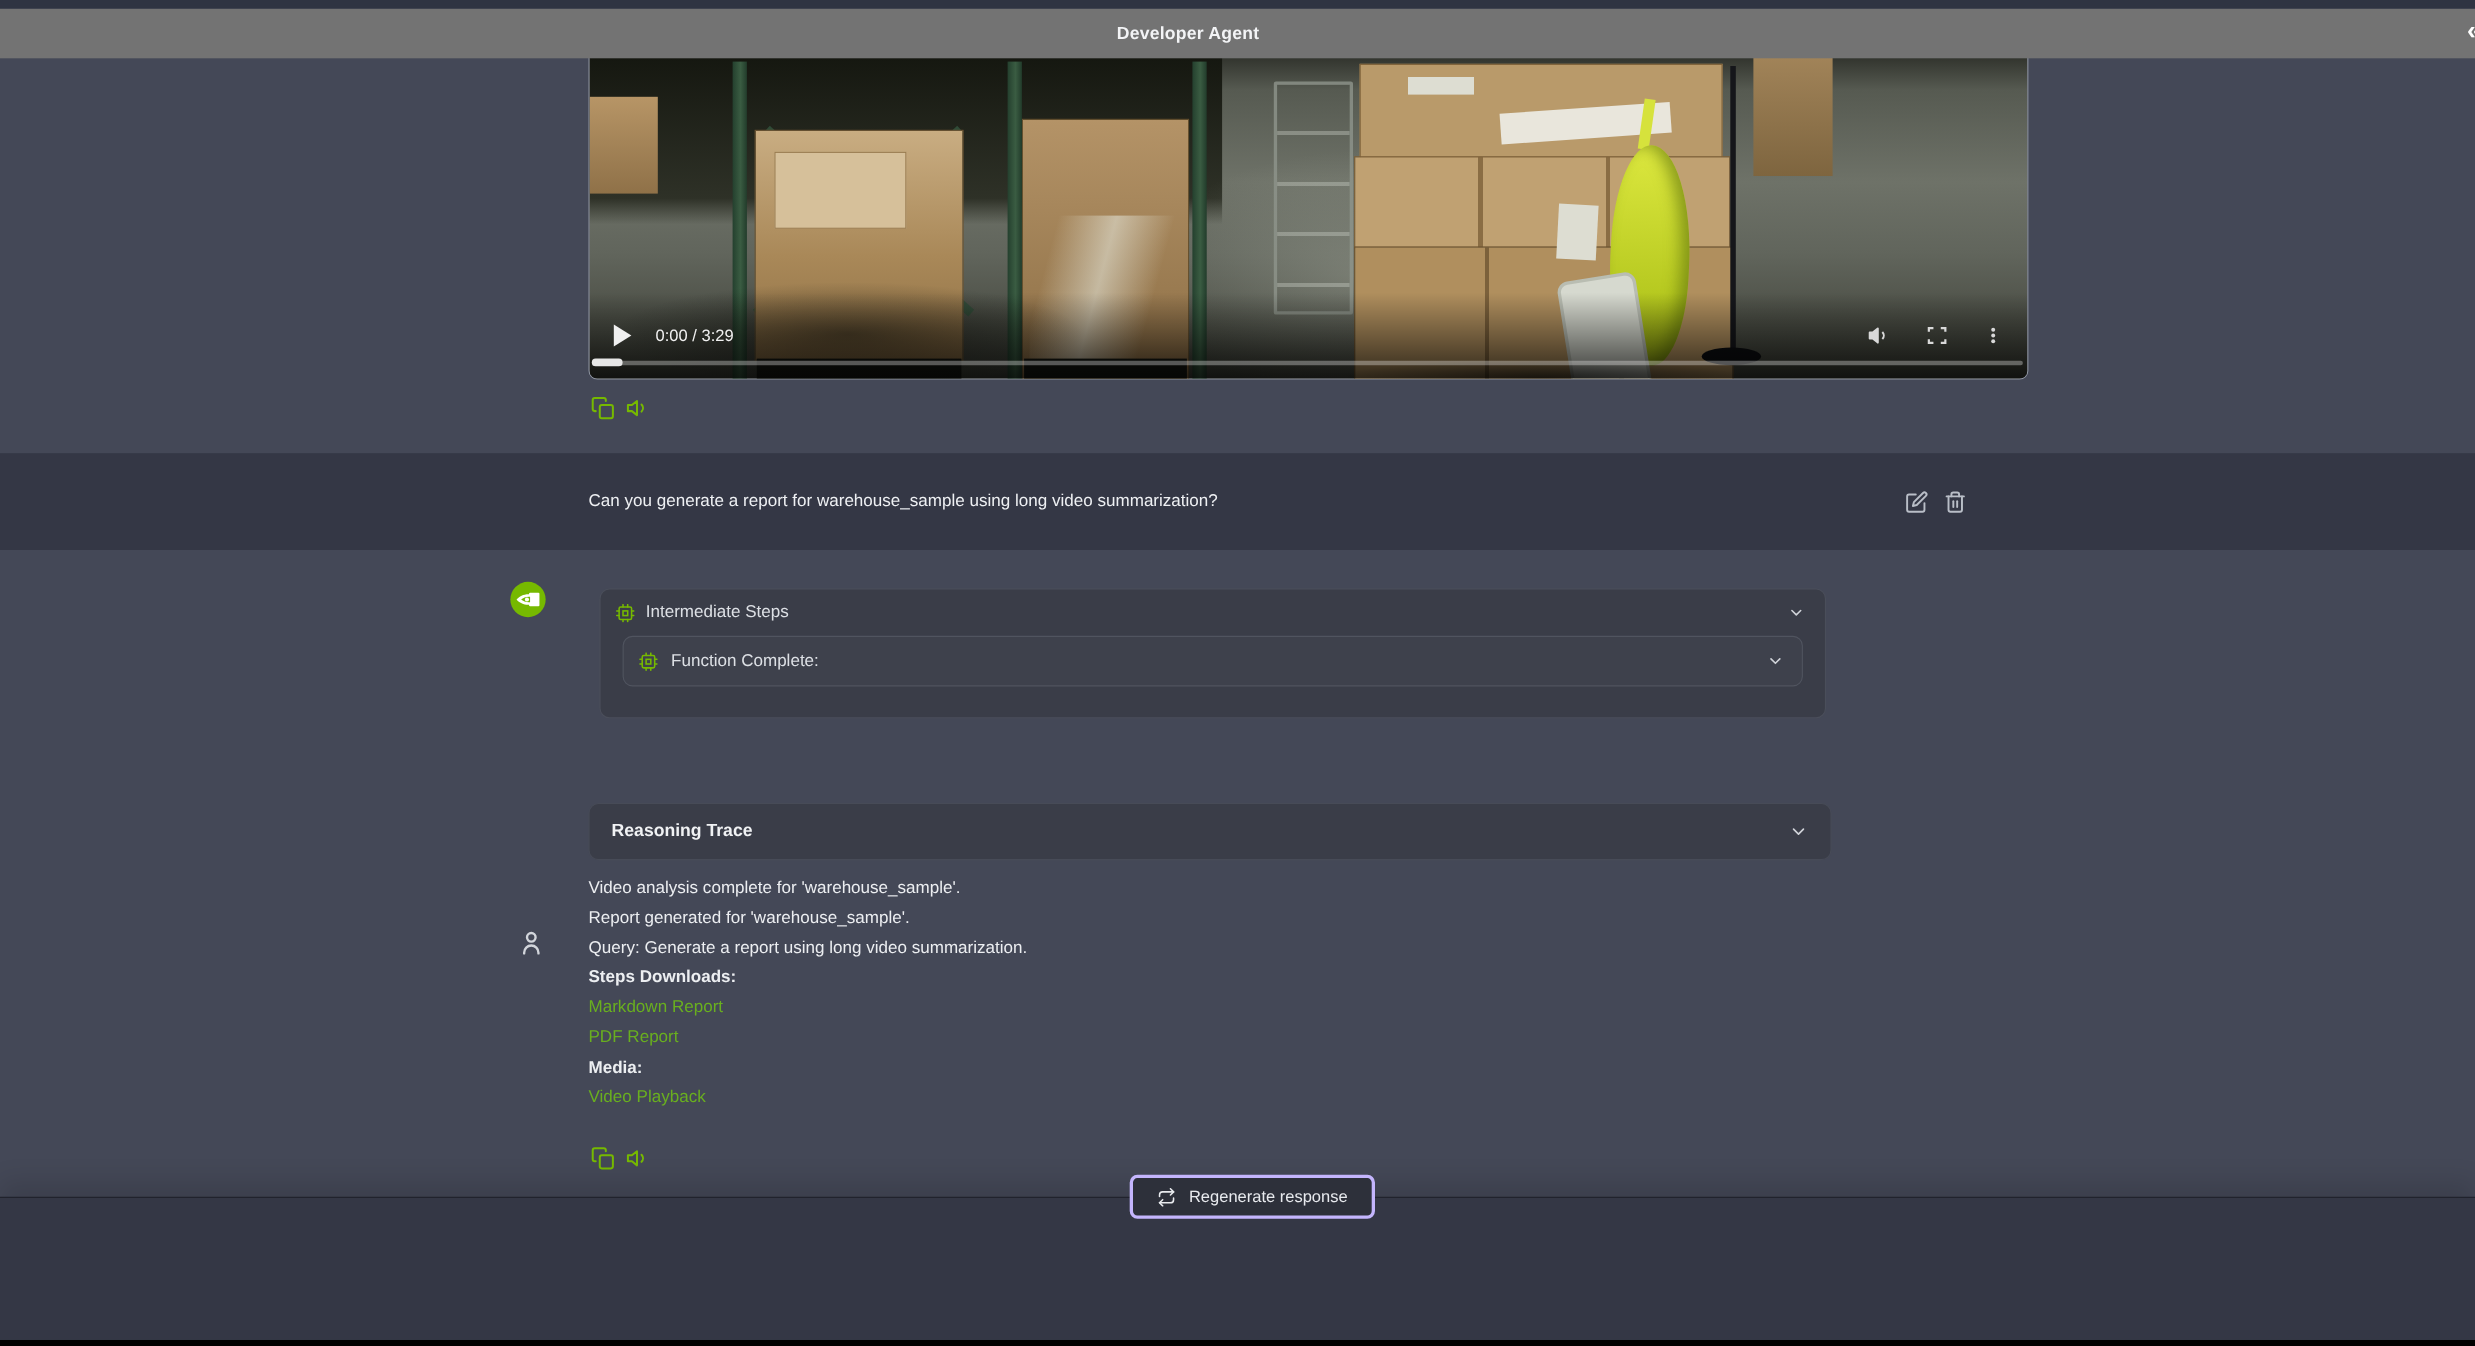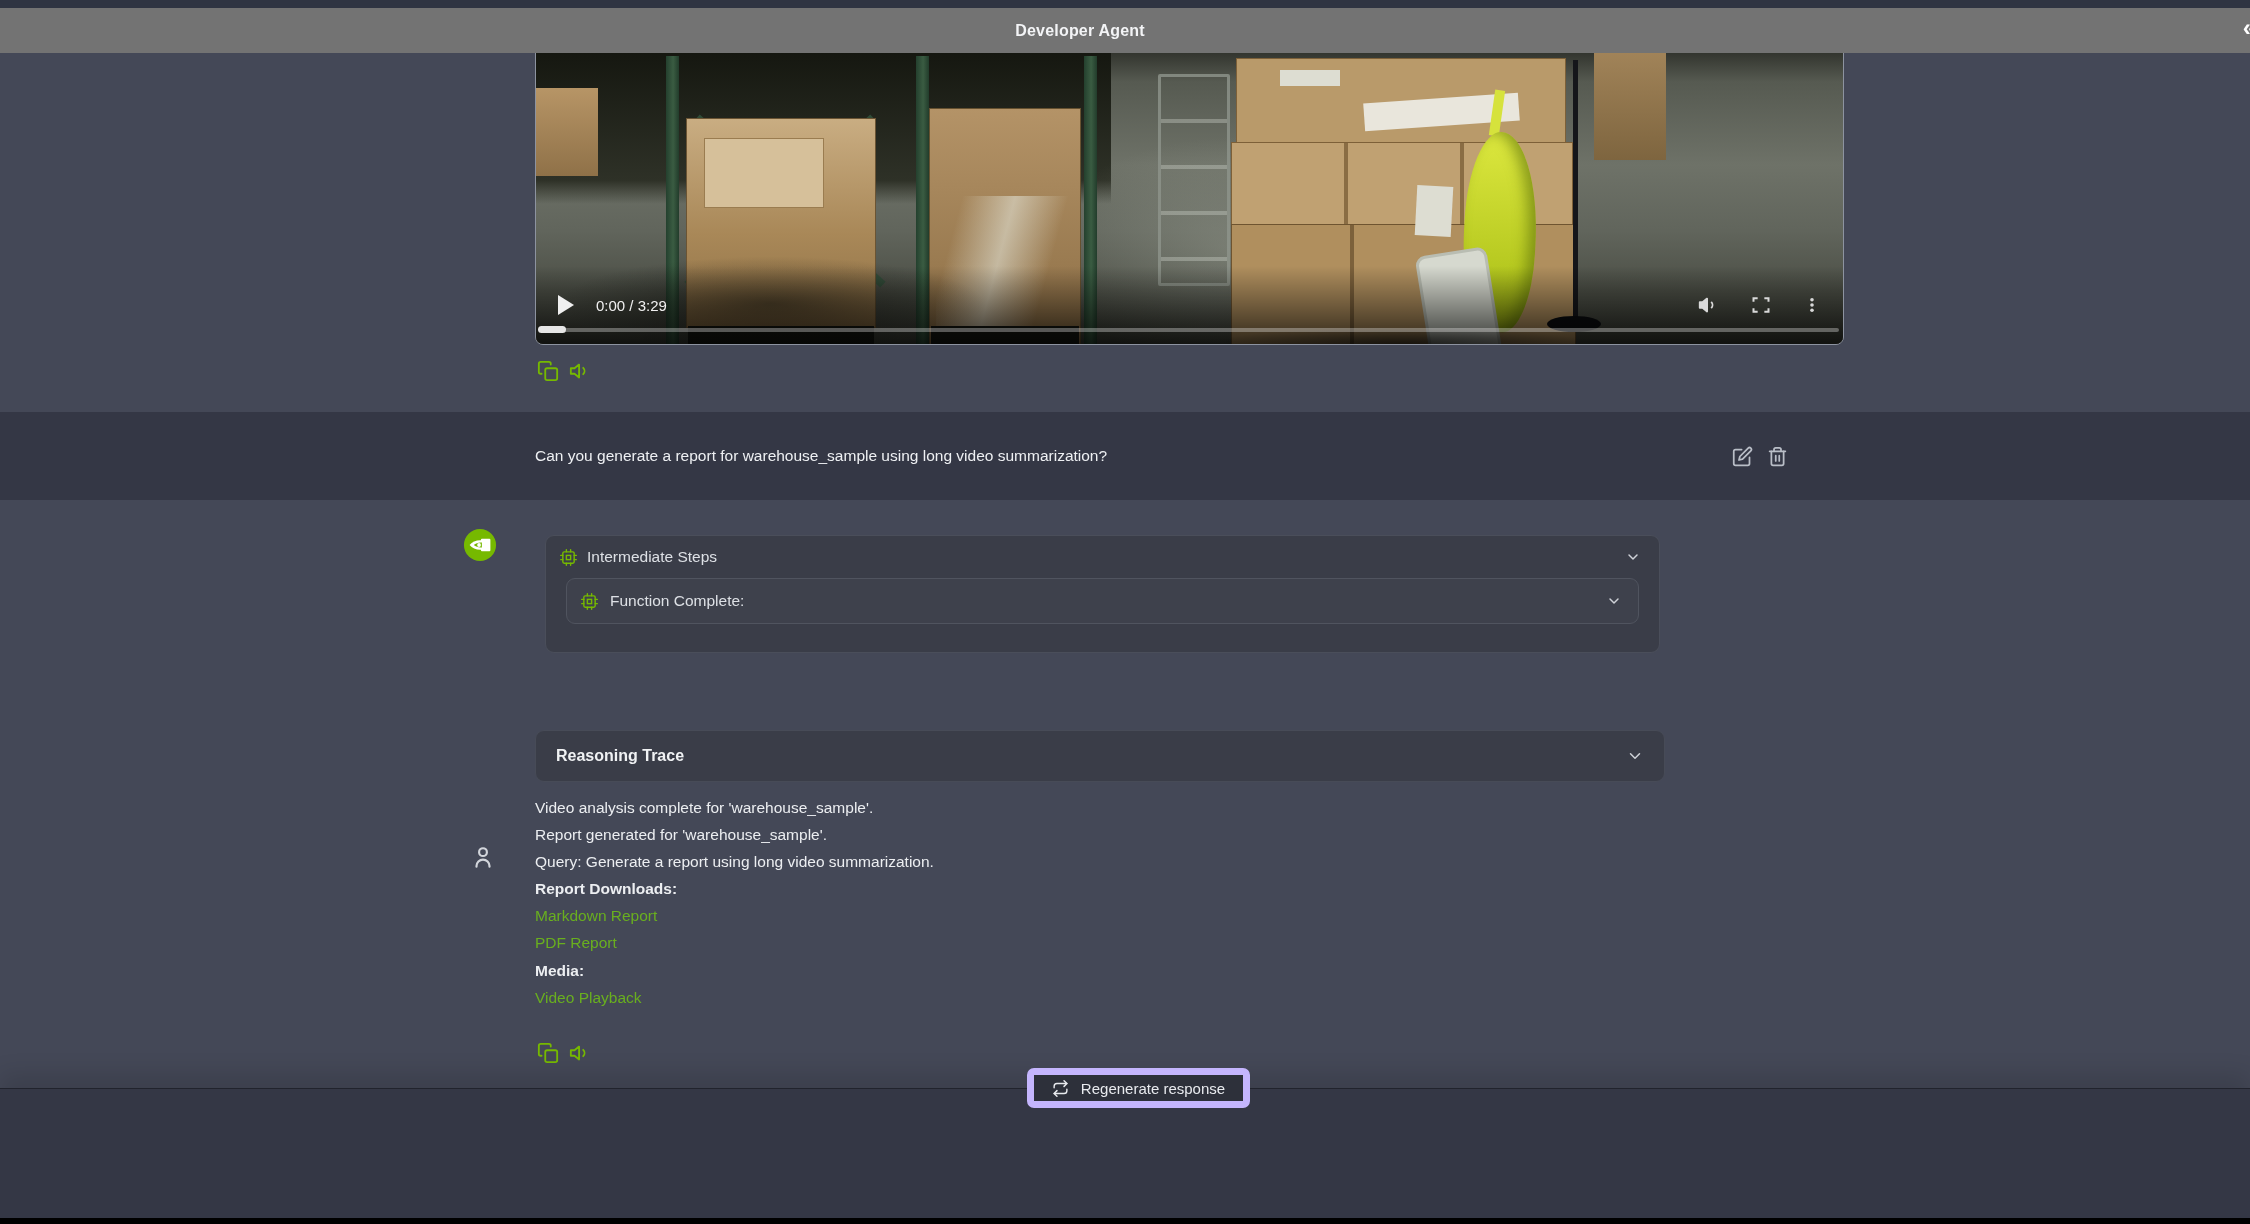--- a/index.html
+++ b/index.html
@@ -120,21 +120,21 @@
   .reason-title { font-size:16px; font-weight:700; color:#f0f2f4; }
 
   .reason-body { position:absolute; left:535px; top:799px; width:1140px; font-size:15.5px; color:#eceef1; }
   .reason-body p { line-height:18px; margin-bottom:9px; }
   .reason-body .bold { font-weight:700; }
   .reason-body a { display:block; color:#69af1f; text-decoration:none; line-height:18px; margin-bottom:9px; cursor:pointer; }
   .reason-body .media-head { margin-top:10px; }
 
   
   .regen-btn { position:absolute; left:1027px; top:1068px; width:223px; height:40px; background:#2d303a;
-    border:7px solid #c4b5fd; border-radius:7px; display:flex; align-items:center; justify-content:center;
+    border:3px solid #c4b5fd; border-radius:7px; display:flex; align-items:center; justify-content:center;
     gap:12px; color:#e8eaee; font-size:15px; cursor:pointer; z-index:30; }
 
   
   .footer { position:absolute; left:0; top:1088px; width:2250px; height:130px; background:#343745;
     border-top:1px solid rgba(0,0,0,.35); box-shadow:0 -14px 22px rgba(0,0,0,.12); z-index:20; }
   .bottom-strip { position:absolute; left:0; top:1218px; width:2250px; height:6px; background:#000; }
 </style>
 </head>
 <body>
 
@@ -295,21 +295,21 @@
     <svg width="18" height="18" viewBox="0 0 24 24" fill="none" stroke="currentColor" stroke-width="2" stroke-linecap="round" stroke-linejoin="round">
         <polyline points="6 9 12 15 18 9"></polyline>
       </svg>
   </span>
 </div>
 
 <div class="reason-body">
   <p>Video analysis complete for 'warehouse_sample'.</p>
   <p>Report generated for 'warehouse_sample'.</p>
   <p>Query: Generate a report using long video summarization.</p>
-  <p class="bold">Report Downloads:</p>
+  <p class="bold">Steps Downloads:</p>
   <a>Markdown Report</a>
   <a>PDF Report</a>
   <p class="bold media-head">Media:</p>
   <a>Video Playback</a>
 </div>
 
 <div class="msg-actions row2">
   <span class="action-btn">
     <svg width="22" height="22" viewBox="0 0 24 24" fill="none" stroke="currentColor" stroke-width="2" stroke-linecap="round" stroke-linejoin="round">
         <rect x="9" y="9" width="13" height="13" rx="2"></rect>

